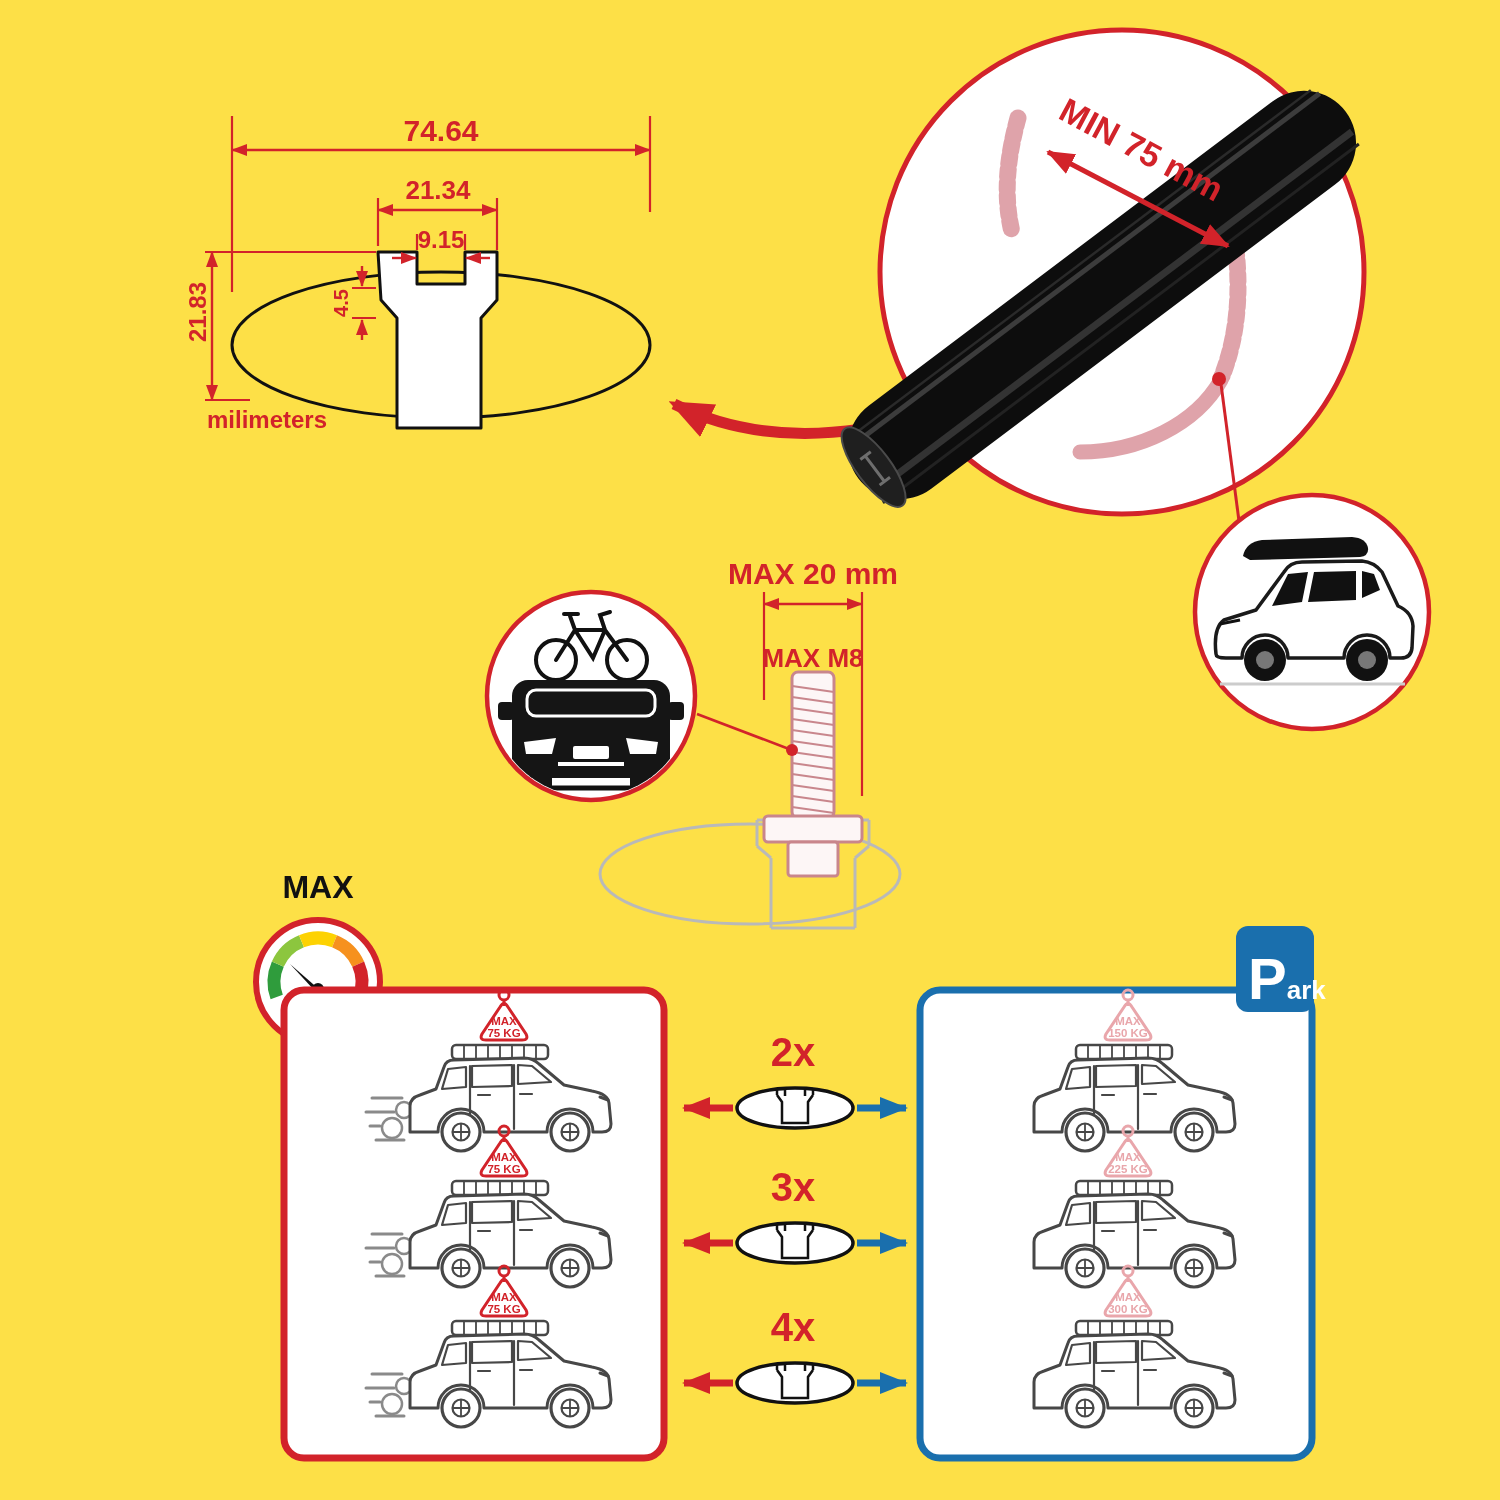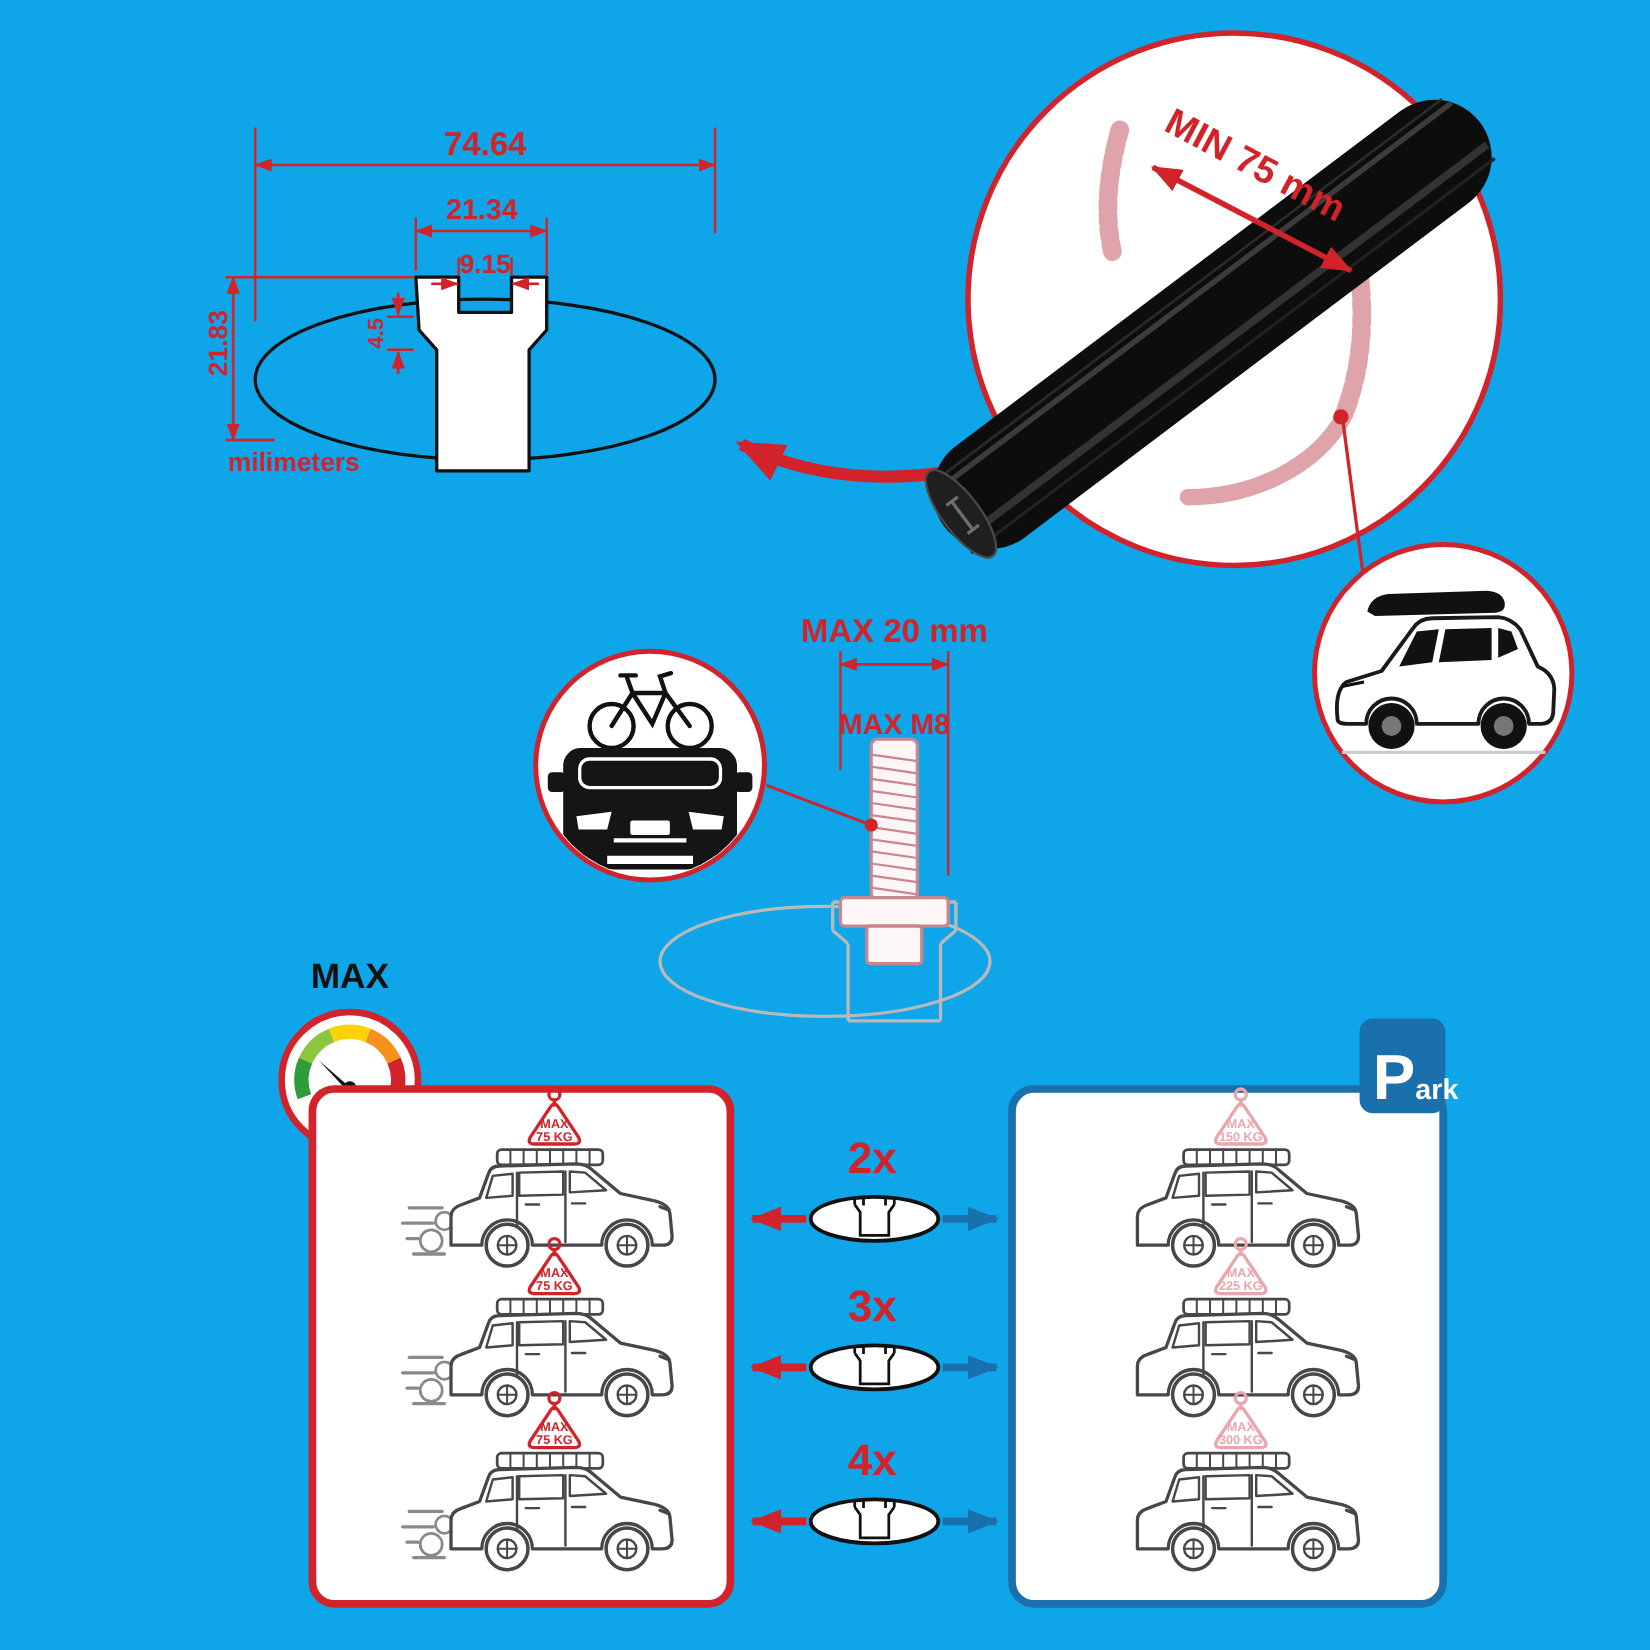--- a/index.html
+++ b/index.html
@@ -1,16 +1,16 @@
 <!DOCTYPE html>
 <html><head>
 <meta charset="utf-8">
 <style>
   html,body{margin:0;padding:0;background:#fff;}
-  .canvas{position:relative;width:1500px;height:1500px;background:#0ea5e9;overflow:hidden;}
+  .canvas{position:relative;width:1500px;height:1500px;background:#fde047;overflow:hidden;}
   svg text{font-family:"Liberation Sans","DejaVu Sans",sans-serif;font-weight:700;}
   .red-t{fill:#d2232a;}
   .blk-t{fill:#111111;}
   .white-t{fill:#ffffff;}
   .dimline{stroke:#d2232a;stroke-width:2.4;fill:none;}
   .extline{stroke:#d2232a;stroke-width:2.2;fill:none;}
   .tag path,.tag circle{stroke:#d2232a;stroke-width:3;fill:none;}
   .tag .tent{fill:#ffffff;}
   .tag text{fill:#d2232a;stroke:none;}
   .tag-pink path,.tag-pink circle{stroke:#e9a6ab;}

